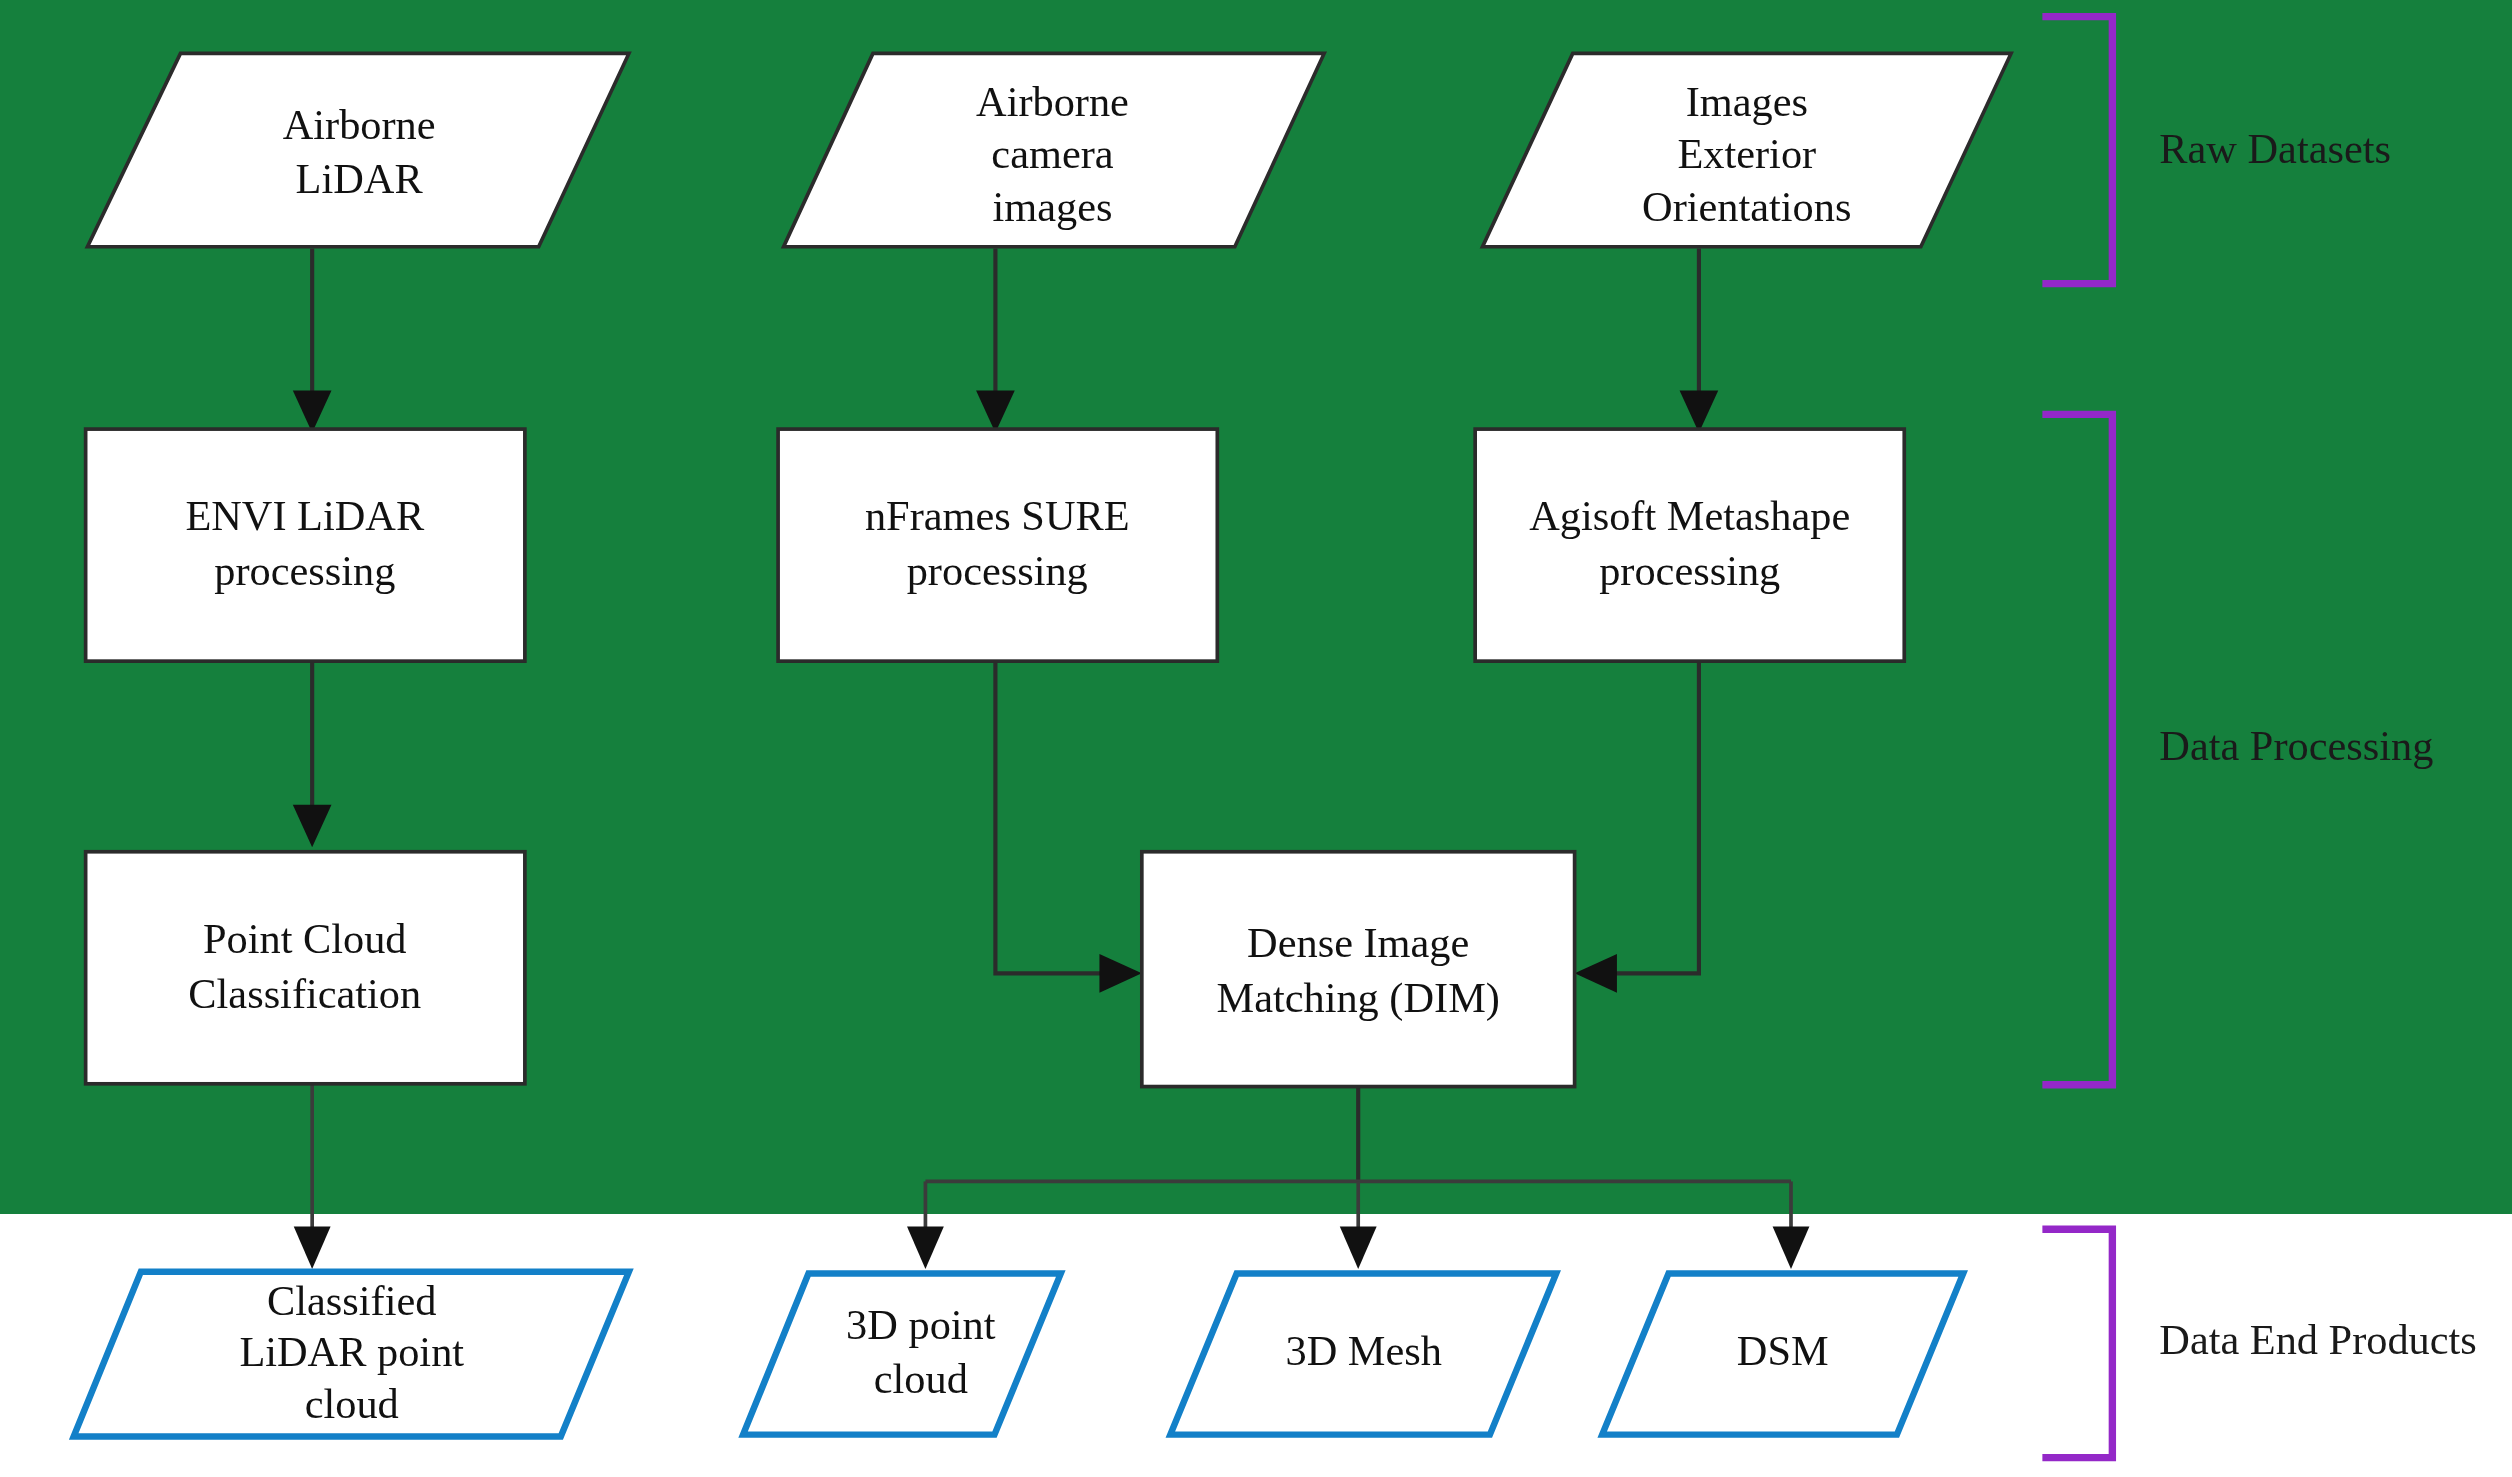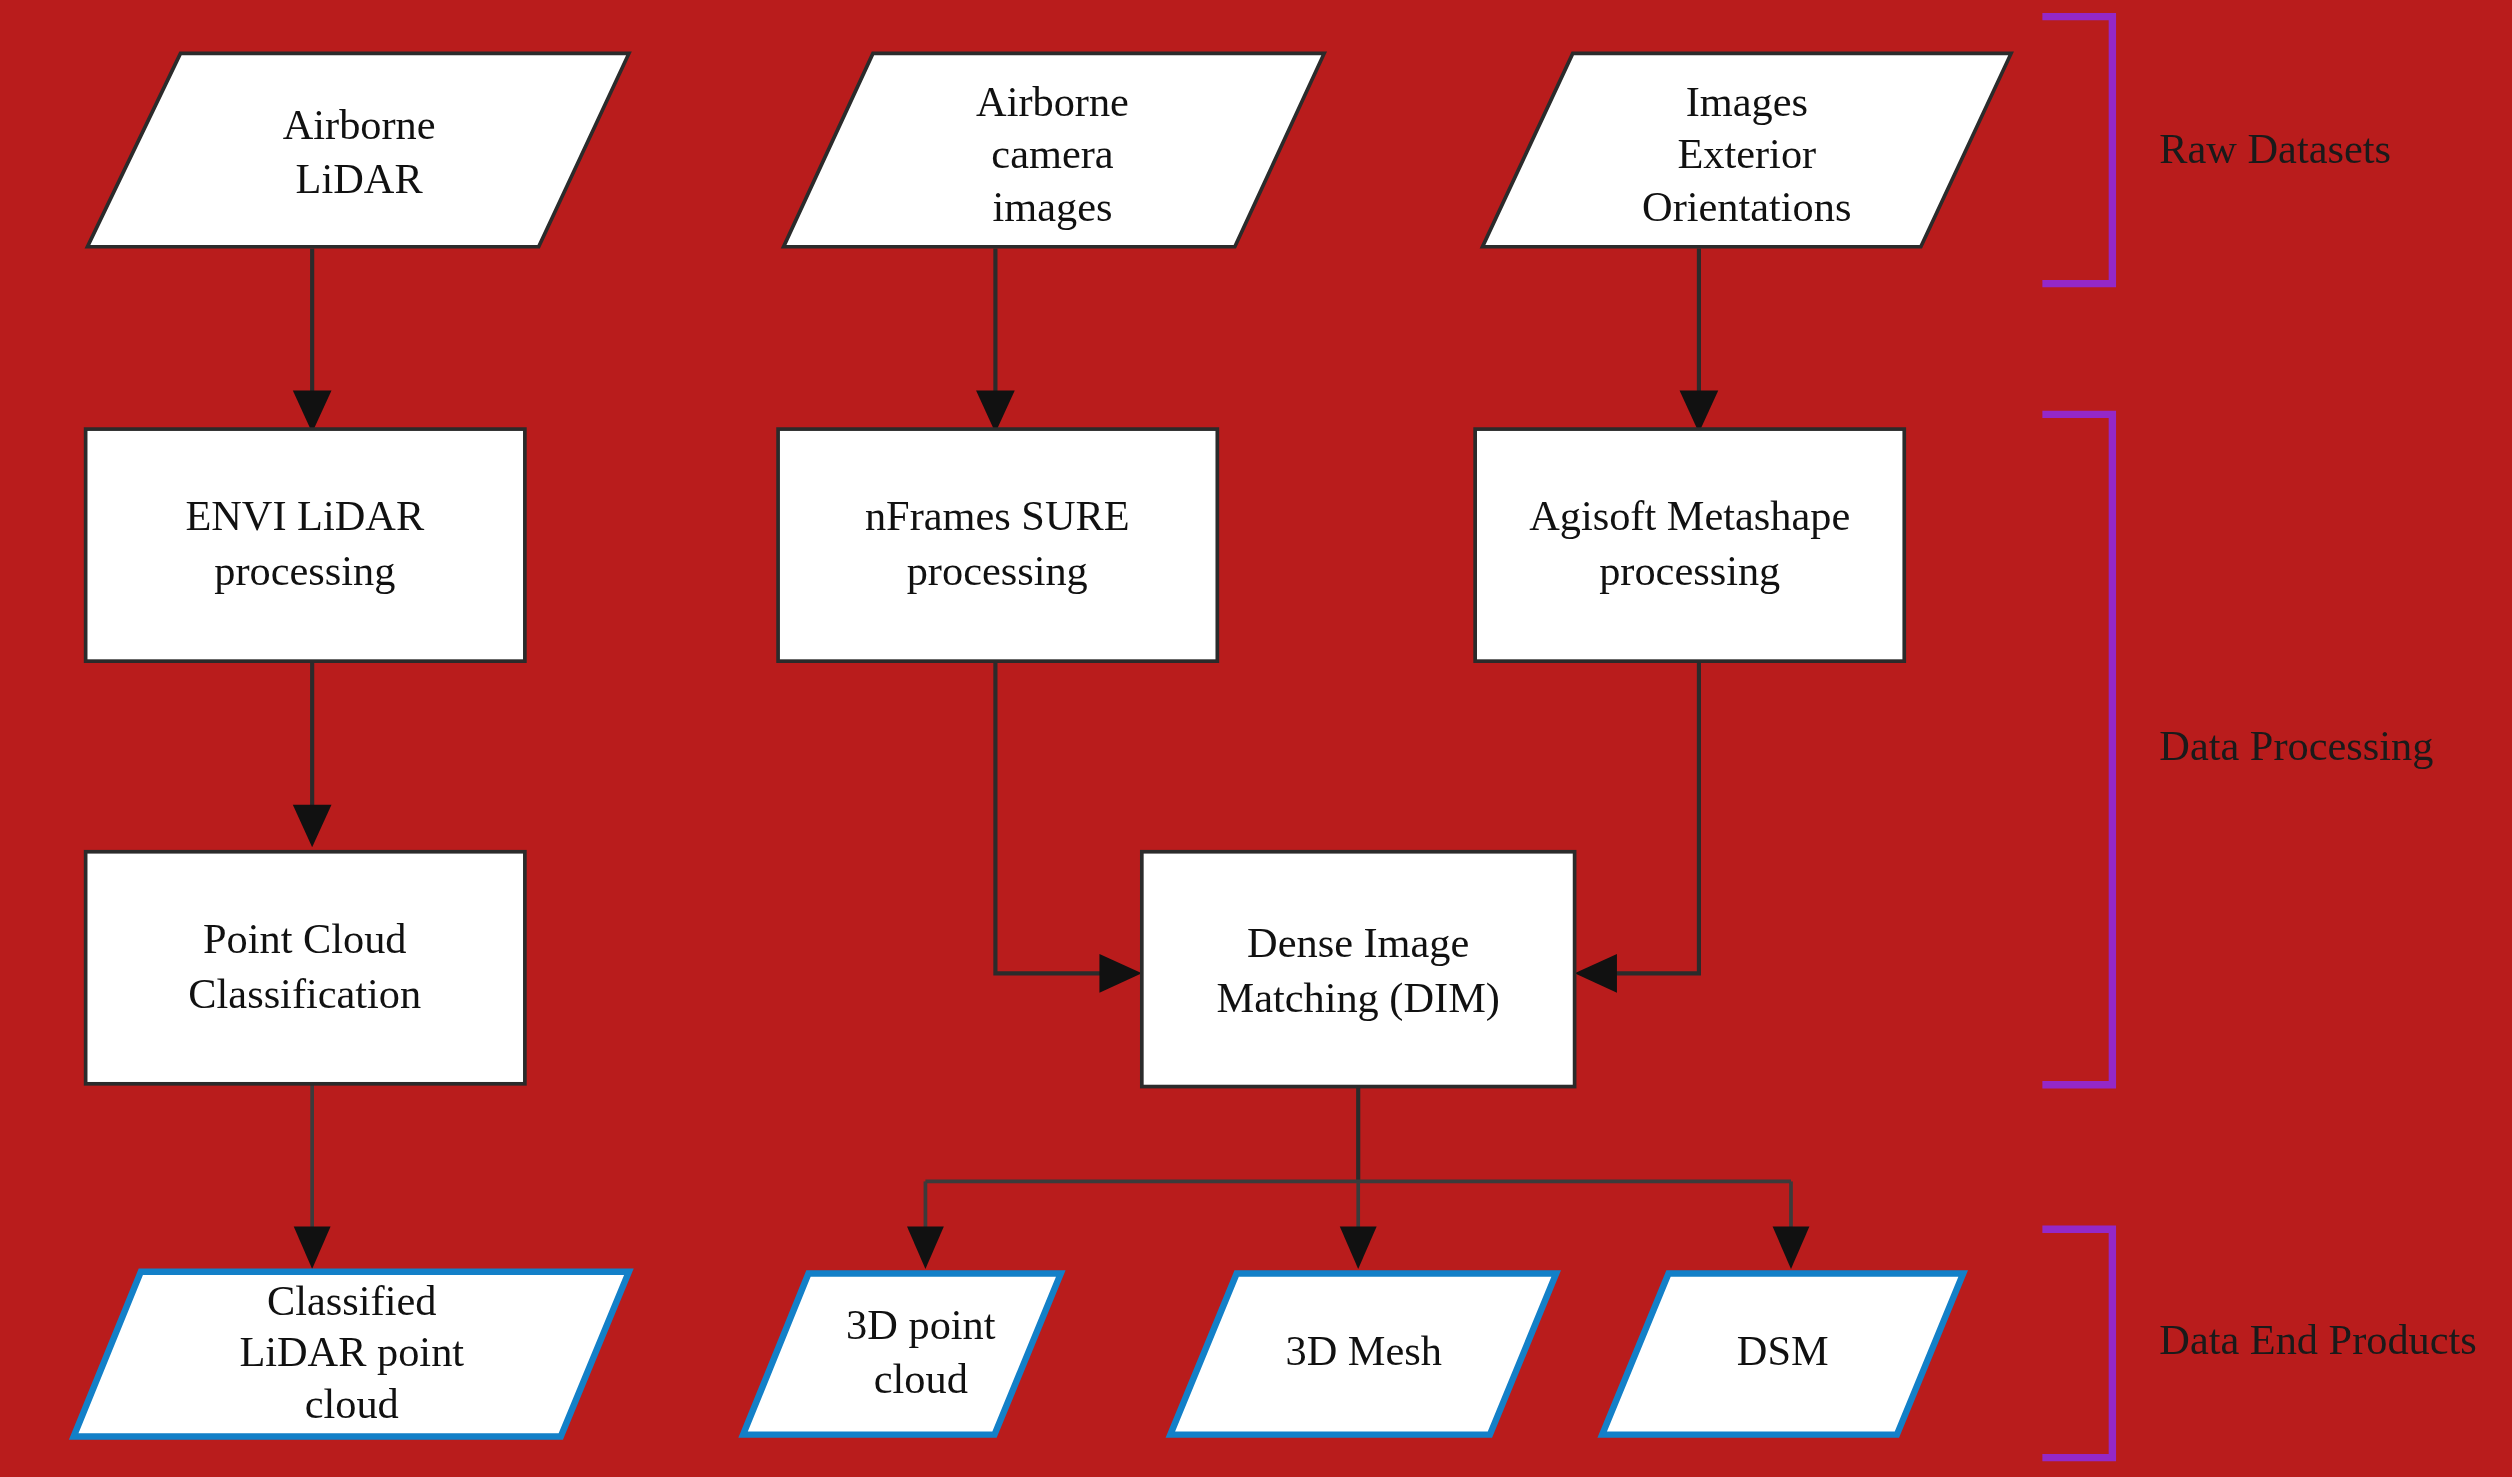--- a/index.html
+++ b/index.html
@@ -9,22 +9,22 @@
   }
   body {
     width: 2512px;
     height: 1477px;
     font-family: "Liberation Serif", "DejaVu Serif", serif;
     overflow: hidden;
   }
   #flow-root {
     position: relative;
     width: 2512px;
-    height: 1477px;
-    background: #b91c1c;
+    height: 1214px;
+    background: #15803d;
   }
   svg.flow-canvas {
     position: absolute;
     left: 0;
     top: 0;
     width: 2512px;
     height: 1477px;
     display: block;
   }
   .node-text {

